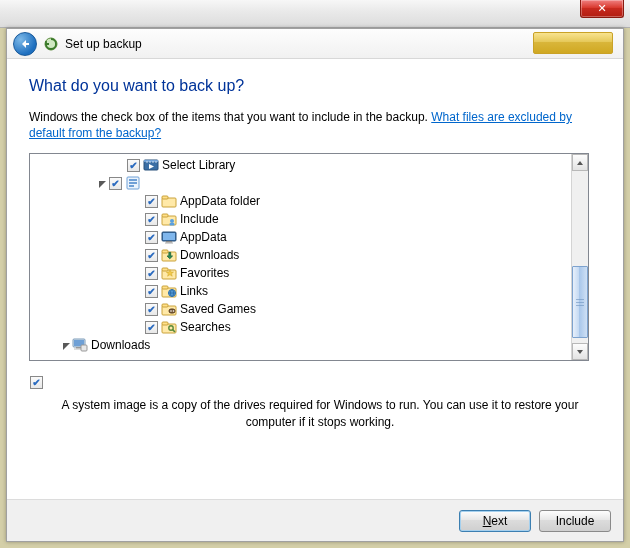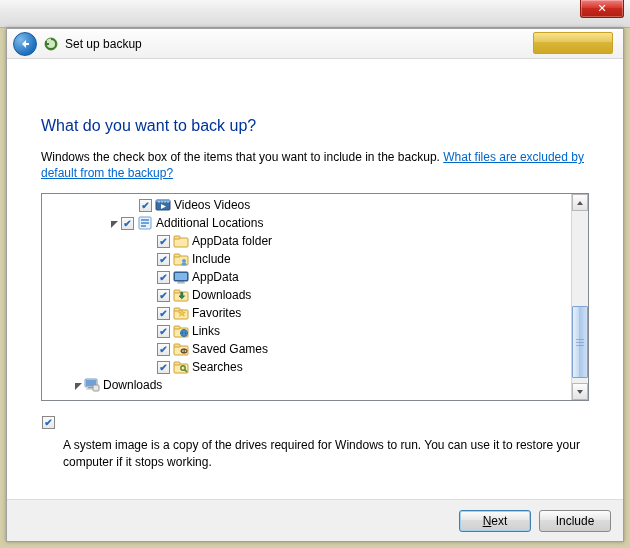--- a/index.html
+++ b/index.html
@@ -72,23 +72,22 @@
   .gold-btn {
     position: absolute;
     right: 10px; top: 3px;
     width: 80px; height: 22px;
     background: linear-gradient(to bottom, #f8e38f, #e5c858 45%, #d9b63a 46%, #d0a822);
     border: 1px solid #c9a227;
     border-radius: 2px;
   }
   .content {
     flex: 1;
-    padding: 18px 34px 10px 34px;
+    padding: 18px 34px 10px 22px;
     overflow: hidden;
-    margin-top: 40px;
   }
   h1 {
     font-size: 16px;
     font-weight: normal;
     color: #003399;
     margin: 0 0 14px 0;
   }
   .instr {
     font-size: 12px;
     color: #000;
@@ -183,20 +182,21 @@
     align-items: flex-start;
     gap: 6px;
   }
   .below .chk { margin-top: 1px; flex-shrink: 0;}
   .sysimg-label { font-size: 12px; }
   .sysimg-desc {
     margin: 8px 0 0 22px;
     font-size: 12px;
     color: #000;
     line-height: 1.35;
+    text-align: center;
   }
   .footer {
     height: 42px;
     border-top: 1px solid #dcdcdc;
     background: #f0f0f0;
     display: flex;
     align-items: center;
     justify-content: flex-end;
     padding: 0 12px;
     gap: 8px;
@@ -261,39 +261,38 @@
               <svg width="16" height="16" viewBox="0 0 16 16">
                 <rect x="1" y="3" width="14" height="10" rx="1" fill="#3a6ea5" stroke="#28507a"></rect>
                 <rect x="1" y="3" width="14" height="2" fill="#6fa0d6"></rect>
                 <circle cx="4" cy="5" r=".7" fill="#fff"></circle>
                 <circle cx="7" cy="5" r=".7" fill="#fff"></circle>
                 <circle cx="10" cy="5" r=".7" fill="#fff"></circle>
                 <circle cx="13" cy="5" r=".7" fill="#fff"></circle>
                 <polygon points="6,7 11,9.5 6,12" fill="#fff"></polygon>
               </svg>
             </span>
-            <span class="row-label">Videos Videos</span>
+            <span class="row-label">Select Library</span>
           </div>
           <div class="tree-row">
             <span class="indent" style="width: 66px;"></span>
             <span class="expander">
               <svg viewBox="0 0 9 9">
                 <path d="M1 2 L8 2 L1 9 Z" fill="#595959"></path>
               </svg>
             </span>
             <span class="chk">✔</span>
             <span class="row-icon">
               <svg width="16" height="16" viewBox="0 0 16 16">
                 <rect x="2" y="2" width="12" height="12" rx="1" fill="#eaf3fc" stroke="#6fa0d6"></rect>
                 <rect x="4" y="4" width="8" height="2" fill="#6fa0d6"></rect>
                 <rect x="4" y="7" width="8" height="2" fill="#6fa0d6"></rect>
                 <rect x="4" y="10" width="5" height="2" fill="#6fa0d6"></rect>
               </svg>
             </span>
-            <span class="row-label">Additional Locations</span>
           </div>
           <div class="tree-row">
             <span class="indent" style="width: 102px;"></span>
             <span class="expander"></span>
             <span class="chk">✔</span>
             <span class="row-icon">
               <svg width="16" height="16" viewBox="0 0 16 16">
                 <rect x="1" y="5" width="14" height="9" rx="1" fill="#ffe9a8" stroke="#caa23a"></rect>
                 <rect x="1" y="3" width="6" height="3" rx="1" fill="#ffe08a" stroke="#caa23a"></rect>
               </svg>

